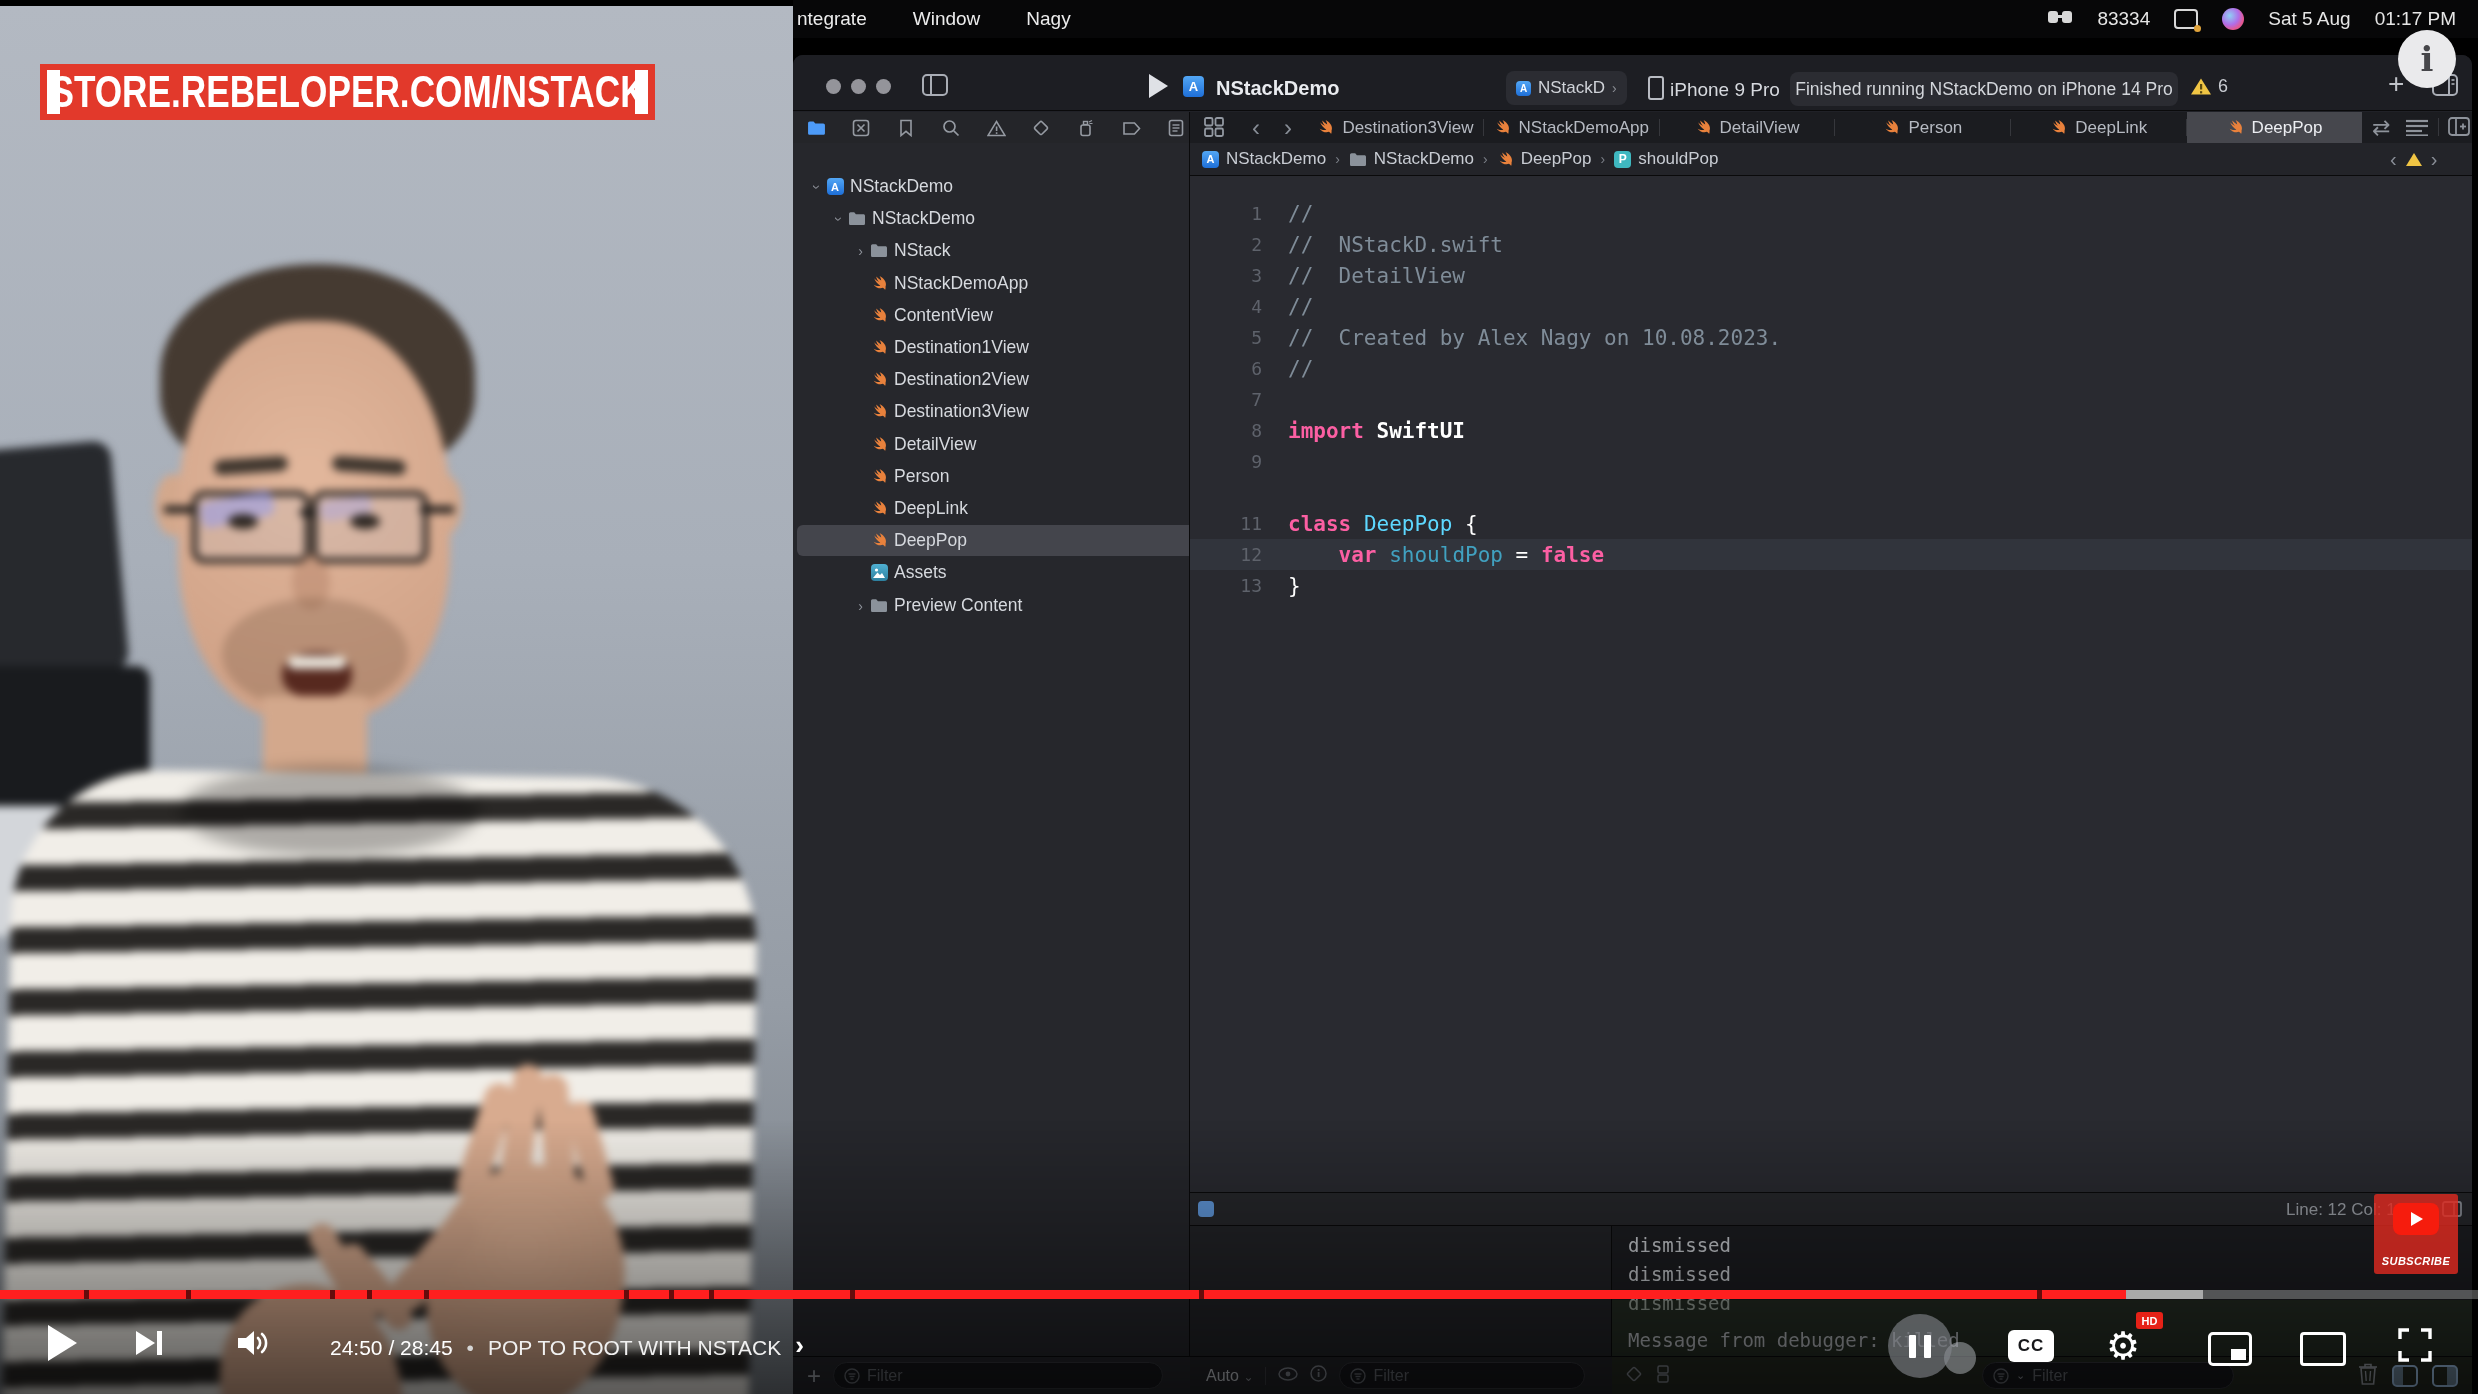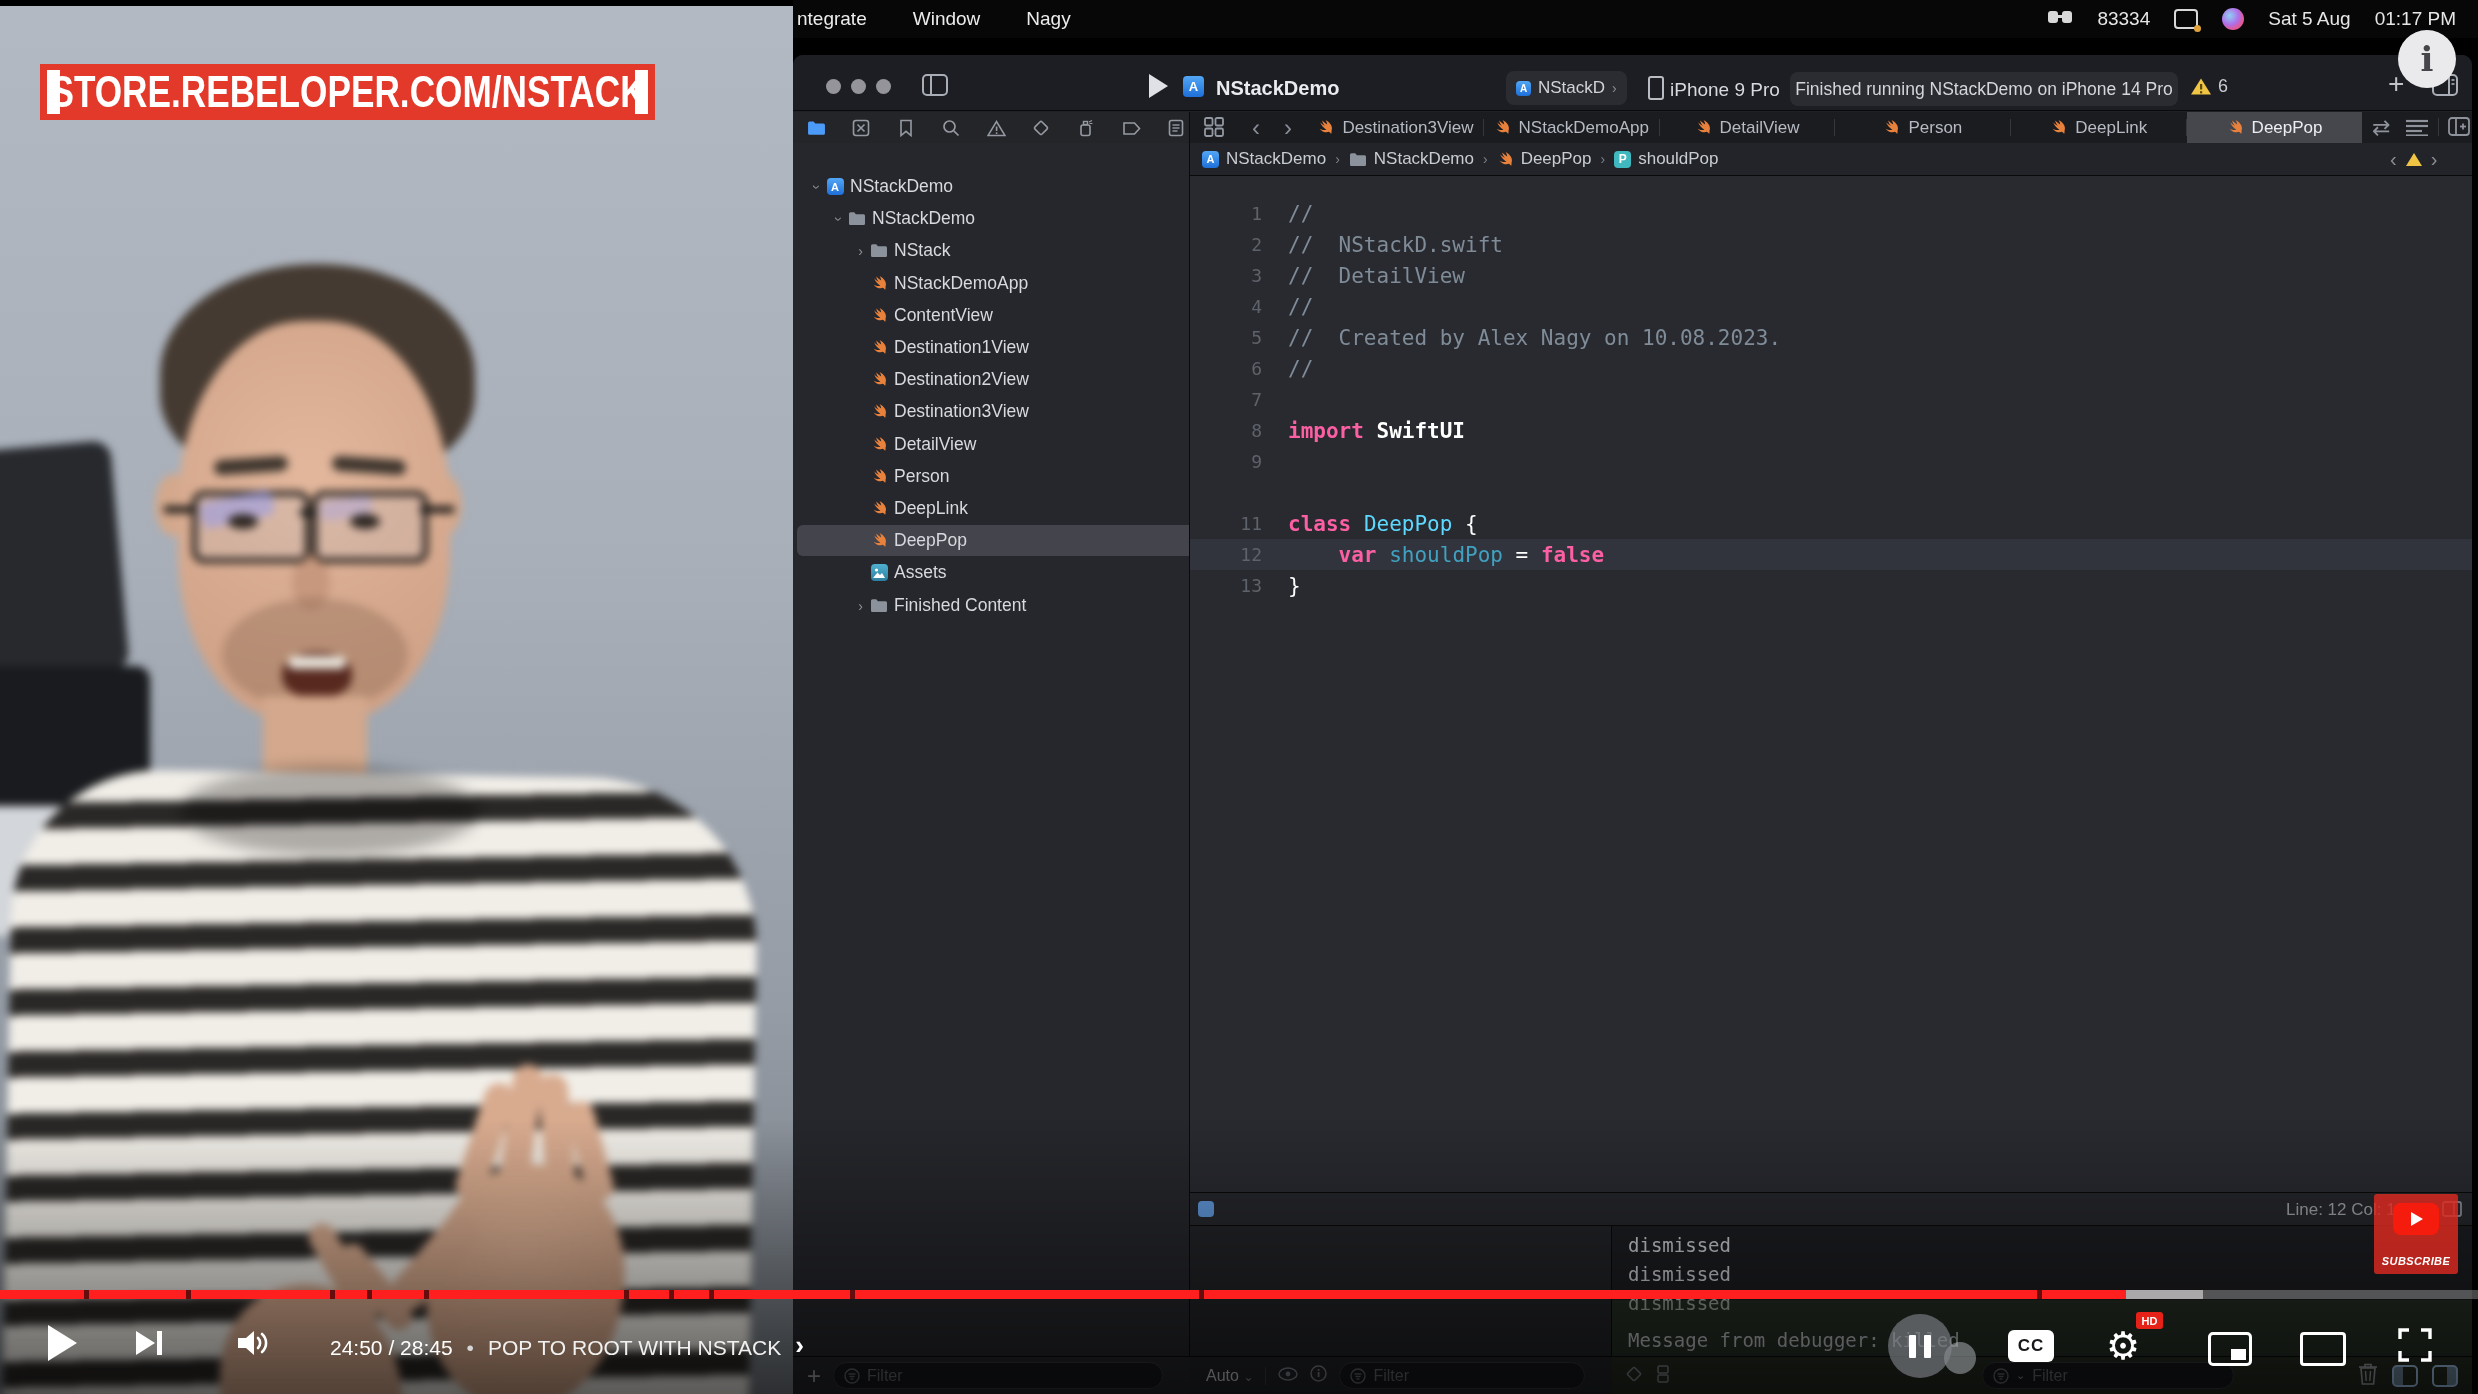--- a/index.html
+++ b/index.html
@@ -445,21 +445,21 @@
         </span>
         <span class="tlabel">Assets</span>
       </div>
       <div class="tree-row" style="top: 447px; padding-left: 56px;">
         <span class="chev">›</span>
         <span class="tico">
           <svg width="18" height="15" viewBox="0 0 18 15">
             <path d="M1 3c0-1 .7-1.7 1.6-1.7h3.6l1.7 1.9h7.5c.9 0 1.6.7 1.6 1.6v7.6c0 .9-.7 1.6-1.6 1.6H2.6c-.9 0-1.6-.7-1.6-1.6z" fill="#8b929b"></path>
           </svg>
         </span>
-        <span class="tlabel">Finished Content</span>
+        <span class="tlabel">Preview Content</span>
       </div>
     </div>
 
   <div class="editorbg" id="code">
       <div class="cl" style="top: 22px;">
         <span class="gut">1</span>
         <span class="src"><span class="tok-c" style="color: rgb(127, 140, 152);">//</span></span>
       </div>
       <div class="cl" style="top: 53px;">
         <span class="gut">2</span>

